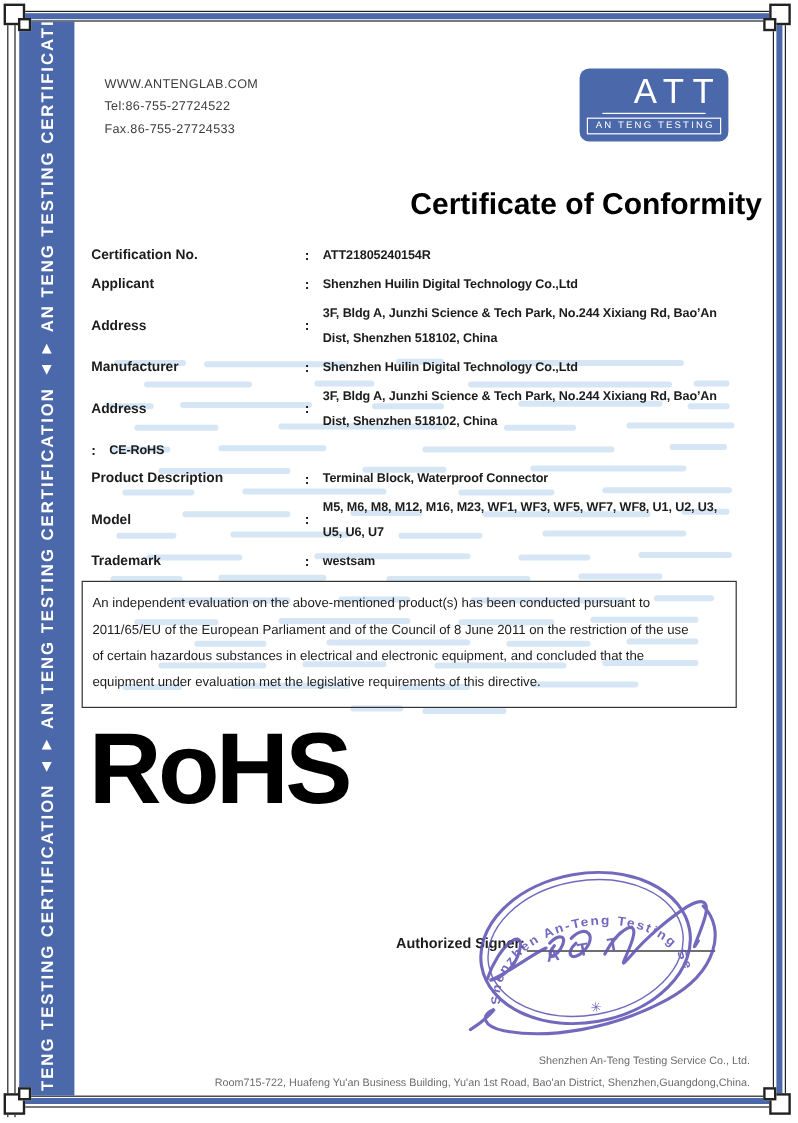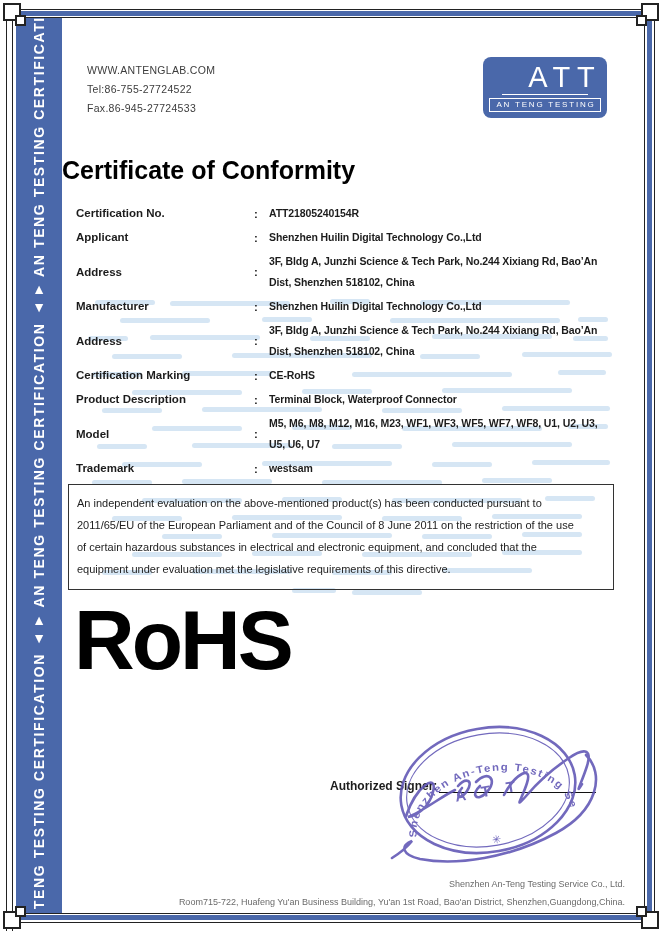--- a/index.html
+++ b/index.html
@@ -49,21 +49,21 @@
   .contact{position:absolute;left:87px;top:61px;font-size:10.5px;color:#3c3c3c;line-height:19px;letter-spacing:.3px;z-index:1;}
   .logo{
     position:absolute;left:483px;top:57px;width:124px;height:61px;background:var(--brand-blue);
     border-radius:8px;display:flex;flex-direction:column;align-items:center;justify-content:center;
     color:#fff;z-index:1;
   }
   .logo-acronym{font-size:29px;letter-spacing:7px;padding-left:7px;line-height:1;font-weight:400;margin-left:33px;}
   .logo-rule{width:86px;border-top:1.5px solid #fff;margin:2px 0 3px;}
   .logo-caption{font-size:8px;letter-spacing:1.8px;border:1.2px solid #fff;padding:2px 4px 2px 6px;line-height:1;}
   
-  .title{position:absolute;left:62px;right:30px;top:156px;text-align:left;font-size:25px;font-weight:bold;color:#000;z-index:1;}
+  .title{position:absolute;left:62px;right:30px;top:156px;text-align:right;font-size:25px;font-weight:bold;color:#000;z-index:1;}
   
   .fields{position:absolute;left:76px;top:203px;width:537px;z-index:1;}
   .frow{display:flex;align-items:center;margin-bottom:3px;}
   .flabel{width:178px;flex:none;font-weight:bold;font-size:11.5px;line-height:21px;}
   .fcolon{width:15px;flex:none;font-weight:bold;font-size:11.5px;text-align:left;}
   .fvalue{flex:1;font-weight:bold;font-size:10.5px;line-height:21px;letter-spacing:-.1px;white-space:pre-line;}
   
   .statement{
     position:absolute;left:68px;top:484px;width:528px;border:1.5px solid #333;
     padding:7px 8px 9px;font-size:11px;line-height:22px;color:#1d1d1d;z-index:1;white-space:pre-line;
@@ -170,21 +170,21 @@
   <div class="knot bl"></div>
   <div class="knot br"></div>
 
   <div class="sidebar">
     <span class="sidebar-text">AN TENG TESTING CERTIFICATION ▲▼ AN TENG TESTING CERTIFICATION ▲▼ AN TENG TESTING CERTIFICATION</span>
   </div>
 
   <div class="contact">
     <div>WWW.ANTENGLAB.COM</div>
     <div>Tel:86-755-27724522</div>
-    <div>Fax.86-945-27724533</div>
+    <div>Fax.86-755-27724533</div>
   </div>
 
   <div class="logo">
     <div class="logo-acronym">ATT</div>
     <div class="logo-rule"></div>
     <div class="logo-caption">AN TENG TESTING</div>
   </div>
 
   <div class="title">Certificate of Conformity</div>
 
@@ -215,21 +215,20 @@
     </div>
 
     <div class="frow">
       <span class="flabel">Address</span>
       <span class="fcolon">:</span>
       <span class="fvalue">3F, Bldg A, Junzhi Science &amp; Tech Park, No.244 Xixiang Rd, Bao’An
 Dist, Shenzhen 518102, China</span>
     </div>
 
     <div class="frow">
-      <span class="flabel">Certification Marking</span>
       <span class="fcolon">:</span>
       <span class="fvalue">CE-RoHS</span>
     </div>
 
     <div class="frow">
       <span class="flabel">Product Description</span>
       <span class="fcolon">:</span>
       <span class="fvalue">Terminal Block, Waterproof Connector</span>
     </div>
 

